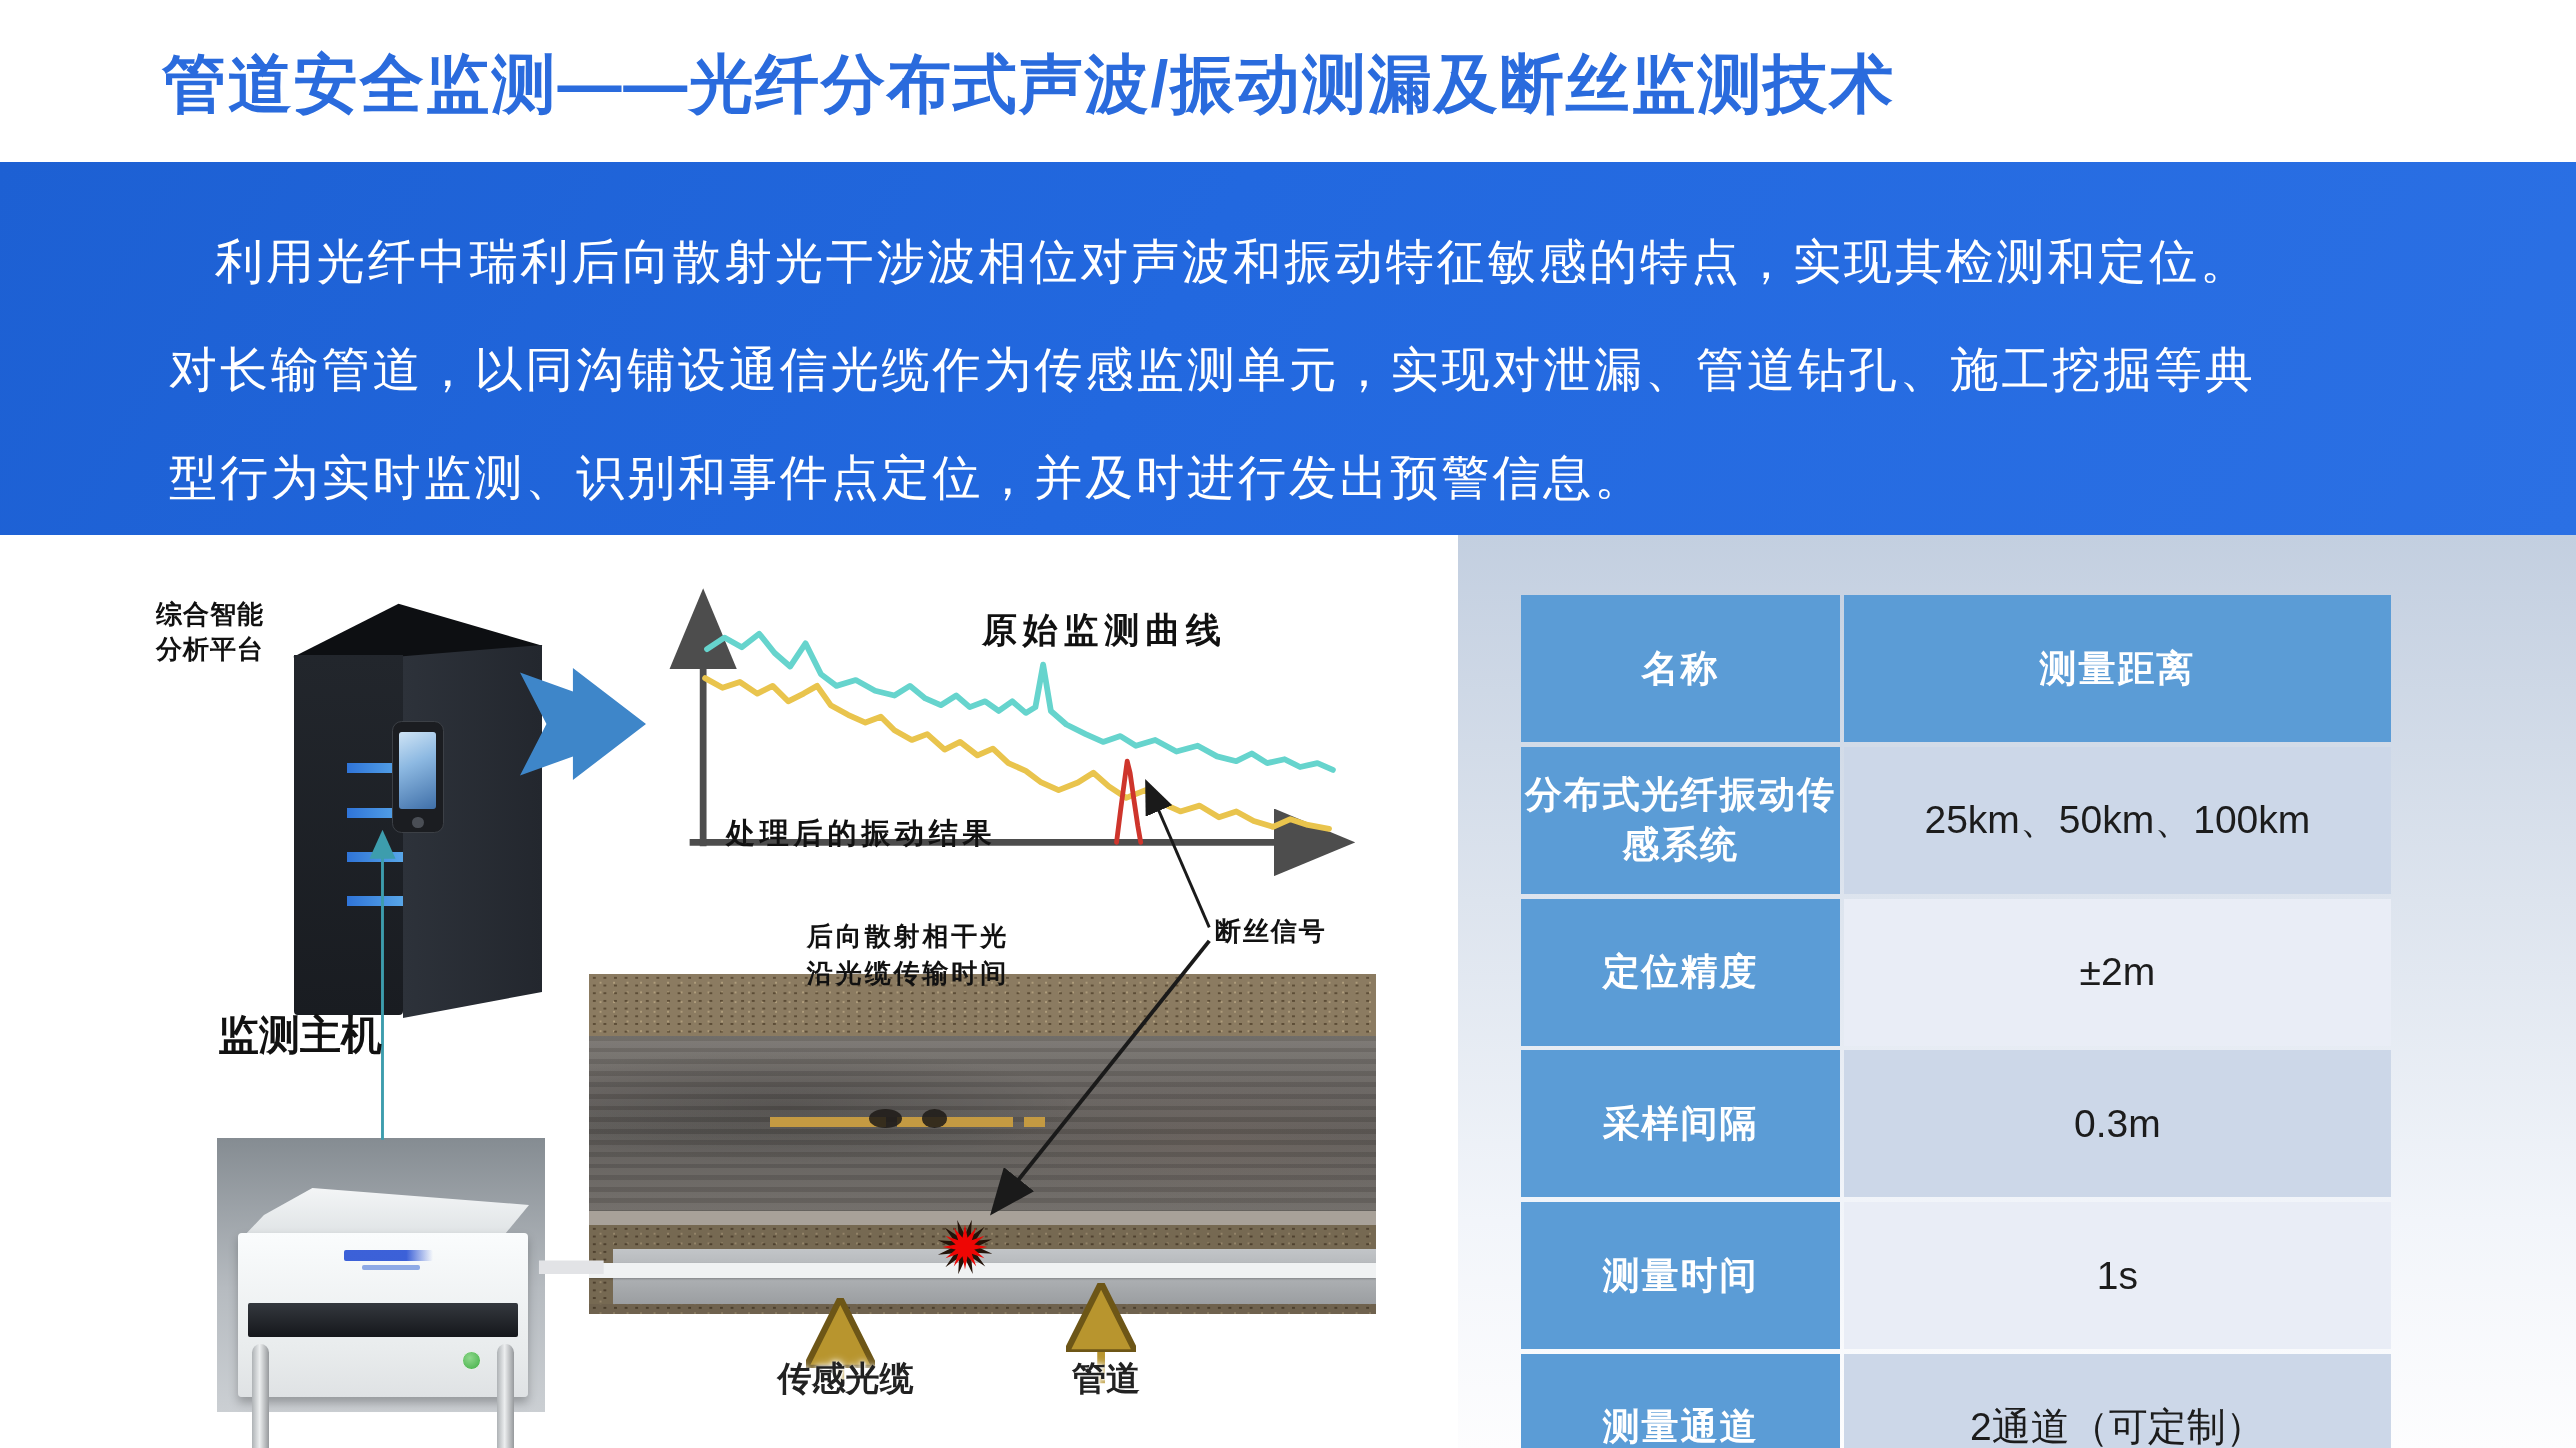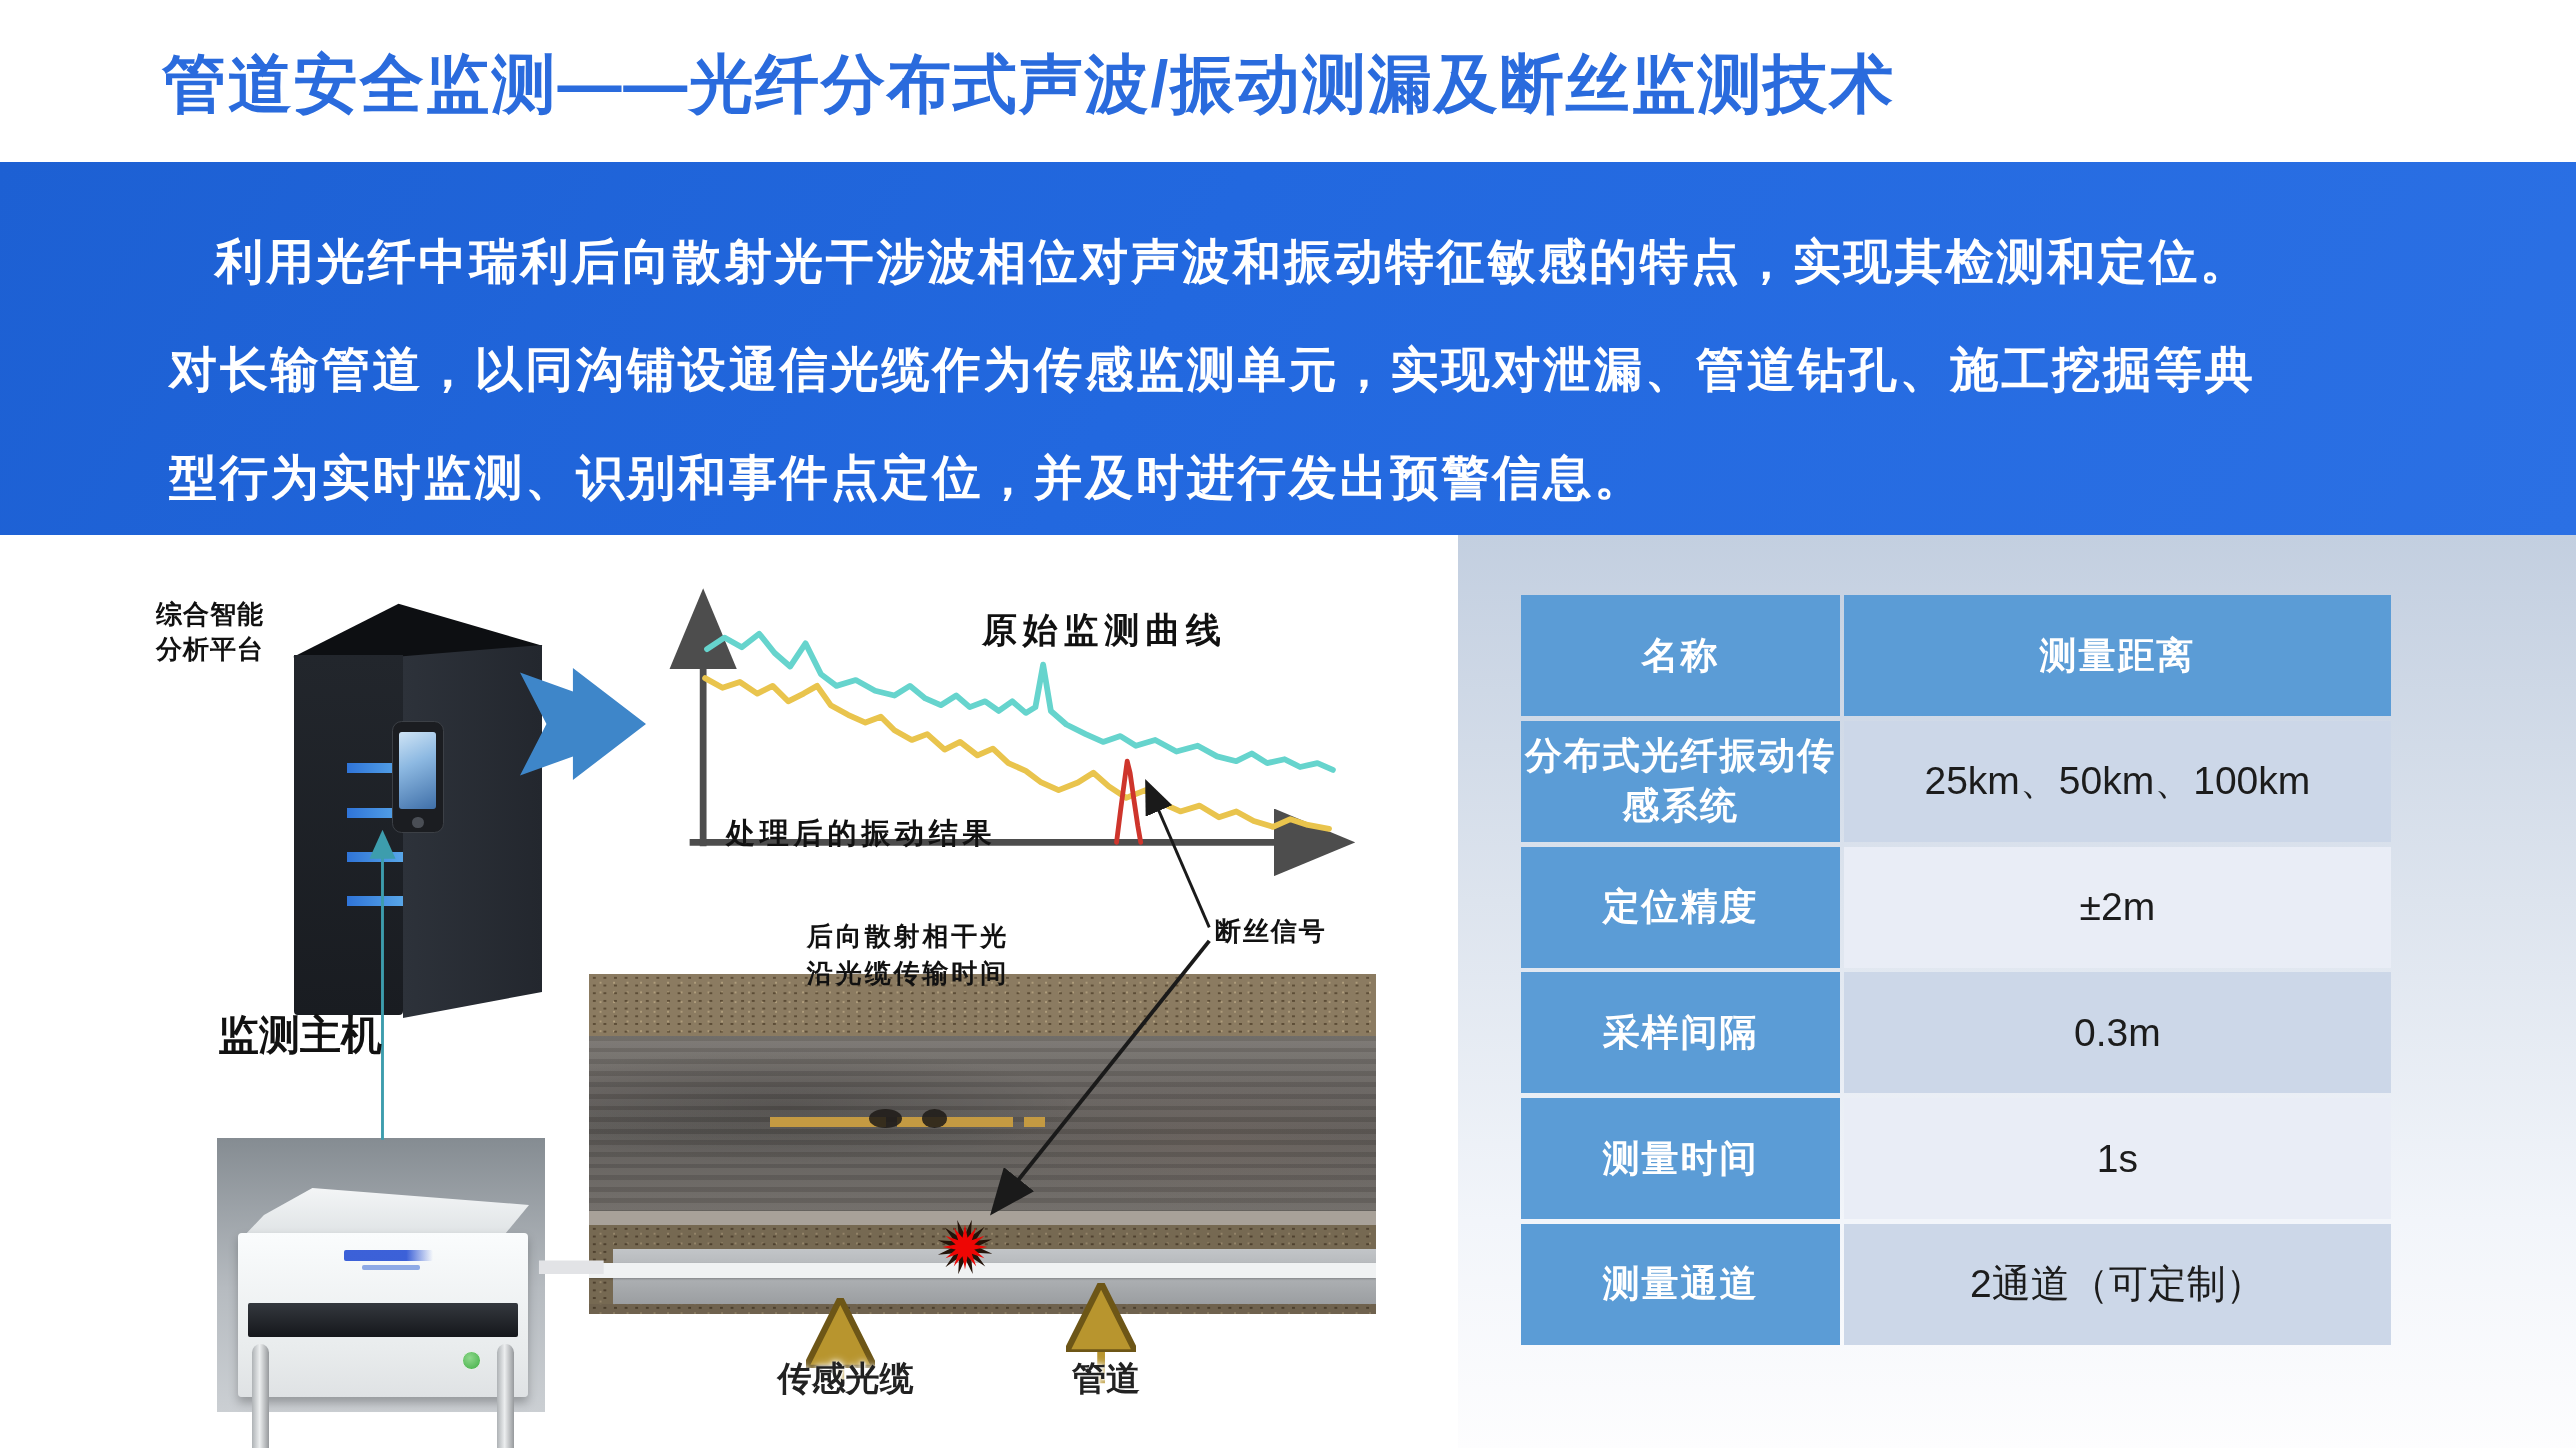--- a/index.html
+++ b/index.html
@@ -8,34 +8,34 @@
   .abs { position:absolute; }
 
   
   #page-title { left:162px; top:41px; font-size:64px; font-weight:bold;
                 color:#2a6bdd; letter-spacing:1.9px; white-space:nowrap; }
 
   
   #banner { left:0; top:162px; width:2576px; height:373px;
             background:linear-gradient(120deg,#1d60d3 0%, #2268df 45%, #2b70e4 100%); }
   .banner-line { position:absolute; left:169px; width:2318px; color:#ffffff;
-                 font-size:48px; letter-spacing:2.9px; white-space:nowrap;font-weight:bold; }
+                 font-size:48px; letter-spacing:2.9px; white-space:nowrap; }
   #banner-line1 { top:68px; text-indent:46px; }
   #banner-line2 { top:176px; }
   #banner-line3 { top:284px; }
 
   
   #right-panel { left:1458px; top:535px; width:1118px; height:914px;
                  background:linear-gradient(180deg,#c3cfe0 0%, #dde4ee 40%, #f2f5fa 75%, #fdfdfe 100%); }
 
   
   #spec-table { left:1521px; top:595px; width:873px; display:grid;
                 grid-template-columns:319px 547px; gap:4.8px 3.9px;
                 background:transparent; }
-  .cell { height:121px; display:flex; align-items:center; justify-content:center;
+  .cell { height:147px; display:flex; align-items:center; justify-content:center;
           text-align:center; }
   .cell-label { background:#5b9cd6; color:#ffffff; font-size:37px; font-weight:bold;
                 letter-spacing:1.9px; }
   .cell-value-dark  { background:#ccd7e8; color:#1c1c1c; font-size:39px; }
   .cell-value-light { background:#e9edf6; color:#1c1c1c; font-size:39px; }
   .cell-value-header { background:#5b9cd6; color:#ffffff; font-size:37px; font-weight:bold;
                        letter-spacing:1.9px; }
 
   
   .diag-label { color:#111; font-weight:bold; font-family:"Liberation Serif", serif; }

